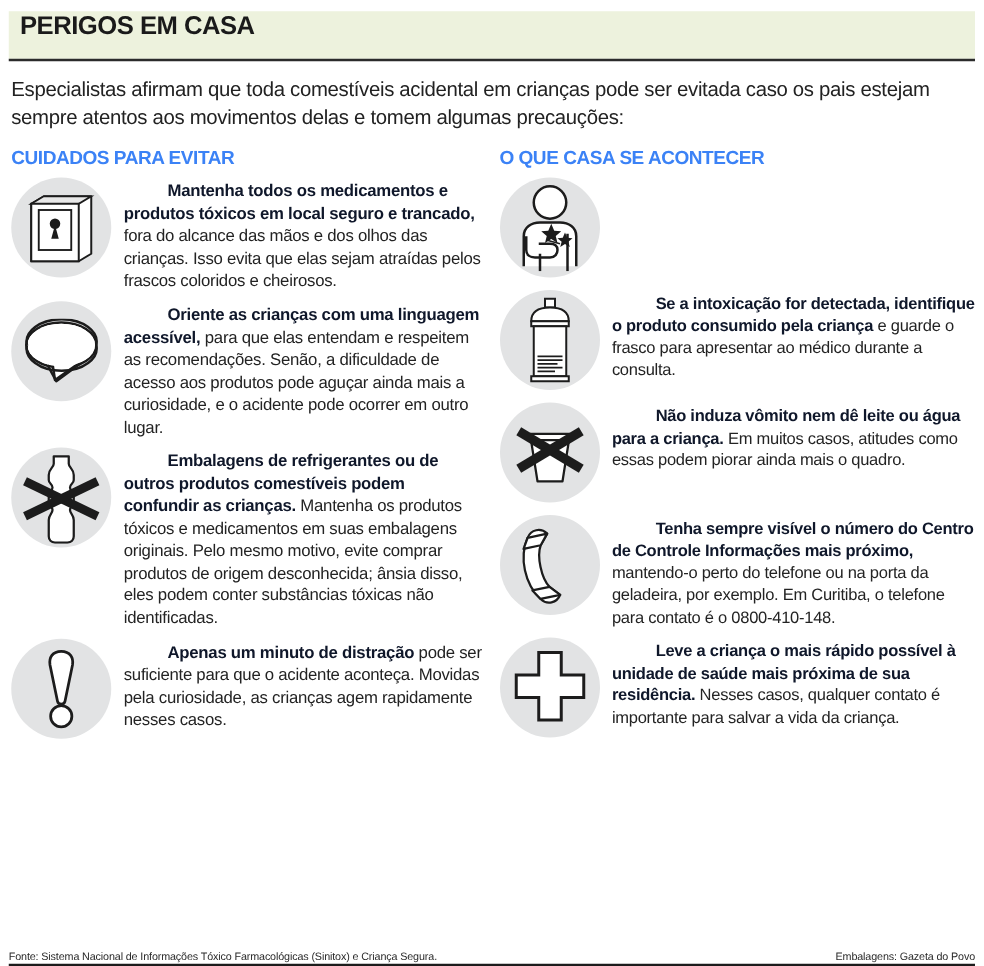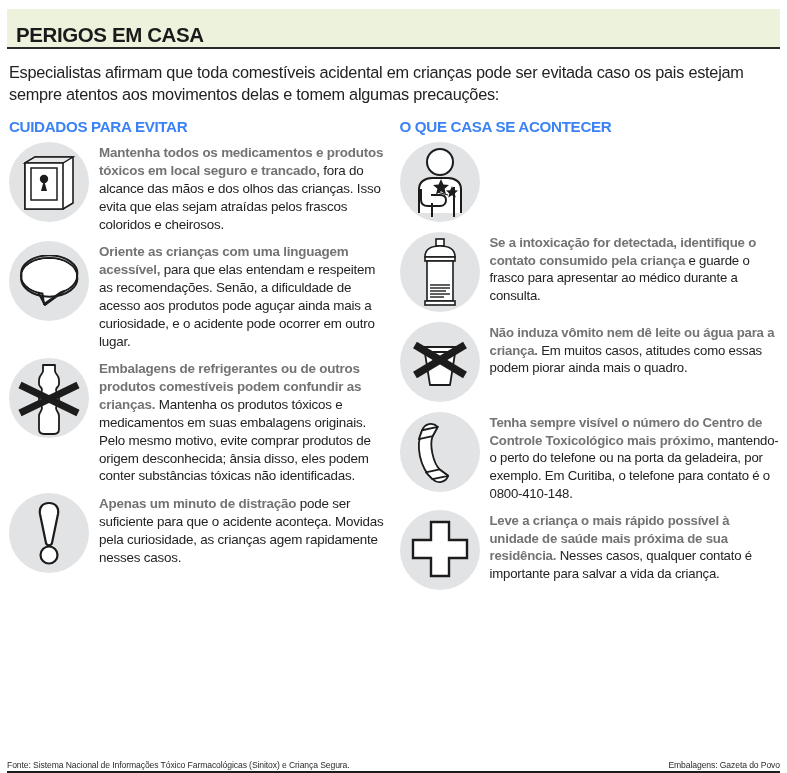--- a/index.html
+++ b/index.html
@@ -23,21 +23,21 @@
     background: #ffffff;
     box-sizing: border-box;
   }
 
   
   .title-bar {
     margin: 9px 7px 0 7px;
     background: #edf2dd;
     height: 38px;
     display: flex;
-    align-items: flex-end;
+    align-items: flex-start;
     padding-left: 9px;
     box-sizing: border-box;
   }
   .title-bar h1 {
     margin: 0;
     font-size: 20.5px;
     font-weight: bold;
     letter-spacing: -0.4px;
     color: #1a1a1a;
     font-family: "Liberation Sans", sans-serif;
@@ -106,21 +106,21 @@
 
   .item-text {
     flex: 1 1 auto;
     font-size: 13.4px;
     line-height: 1.33;
     color: #232323;
     letter-spacing: -0.2px;
     padding-top: 2px;
     padding-left: 8px;
   }
-  .item-text b { font-weight: bold; color: #737373; }
+  .item-text b { font-weight: bold; color: #0f172a; margin-left: 35px; }
 
   
   .col.right .item-text { font-size: 13.2px; }
 
   
   .footer {
     position: absolute;
     left: 7px;
     right: 7px;
     bottom: 6px;
@@ -255,21 +255,21 @@
                 <line x1="14" y1="48" x2="34" y2="48"></line>
                 <line x1="14" y1="51" x2="34" y2="51"></line>
                 <line x1="14" y1="54" x2="30" y2="54"></line>
                 <line x1="14" y1="57" x2="34" y2="57"></line>
                 <line x1="14" y1="60" x2="28" y2="60"></line>
               </g>
             </svg>
           </div>
         </div>
         <div class="item-text">
-          <b>Se a intoxicação for detectada, identifique o contato consumido pela criança</b><span> e guarde o frasco para apresentar ao médico durante a consulta.</span>
+          <b>Se a intoxicação for detectada, identifique o produto consumido pela criança</b><span> e guarde o frasco para apresentar ao médico durante a consulta.</span>
         </div>
       </div>
 
       <div class="item">
         <div class="icon-wrap">
           <div class="icon-circle">
             <svg width="68" height="62" viewBox="0 0 68 62">
               <polygon points="18,16 50,16 44,54 24,54" fill="#ffffff" stroke="#1c1c1c" stroke-width="1.8" stroke-linejoin="round"></polygon>
               <line x1="17" y1="21" x2="51" y2="21" stroke="#1c1c1c" stroke-width="1.8"></line>
               <line x1="9" y1="14" x2="59" y2="44" stroke="#1c1c1c" stroke-width="7.5"></line>
@@ -288,21 +288,21 @@
             <svg width="62" height="66" viewBox="0 0 62 66">
               <g transform="rotate(-12 31 33)">
                 <path d="M18 8 C8 22 8 44 18 58 C22 64 30 64 34 58 L27 50 C22 42 22 24 27 16 L34 8 C30 2 22 2 18 8 Z" fill="#ffffff" stroke="#1c1c1c" stroke-width="1.8" stroke-linejoin="round"></path>
                 <path d="M18 8 L34 8 L27 16 L13 16 Z" fill="#ffffff" stroke="#1c1c1c" stroke-width="1.8" stroke-linejoin="round"></path>
                 <path d="M18 58 L34 58 L27 50 L13 50 Z" fill="#ffffff" stroke="#1c1c1c" stroke-width="1.8" stroke-linejoin="round"></path>
               </g>
             </svg>
           </div>
         </div>
         <div class="item-text">
-          <b>Tenha sempre visível o número do Centro de Controle Toxicológico mais próximo,</b><span> mantendo-o perto do telefone ou na porta da geladeira, por exemplo. Em Curitiba, o telefone para contato é o 0800-410-148.</span>
+          <b>Tenha sempre visível o número do Centro de Controle Informações mais próximo,</b><span> mantendo-o perto do telefone ou na porta da geladeira, por exemplo. Em Curitiba, o telefone para contato é o 0800-410-148.</span>
         </div>
       </div>
 
       <div class="item">
         <div class="icon-wrap">
           <div class="icon-circle">
             <svg width="62" height="62" viewBox="0 0 62 62">
               <polygon points="22,3 40,3 40,21 58,21 58,39 40,39 40,57 22,57 22,39 4,39 4,21 22,21" fill="#ffffff" stroke="#1c1c1c" stroke-width="2.4" stroke-linejoin="miter"></polygon>
             </svg>
           </div>

